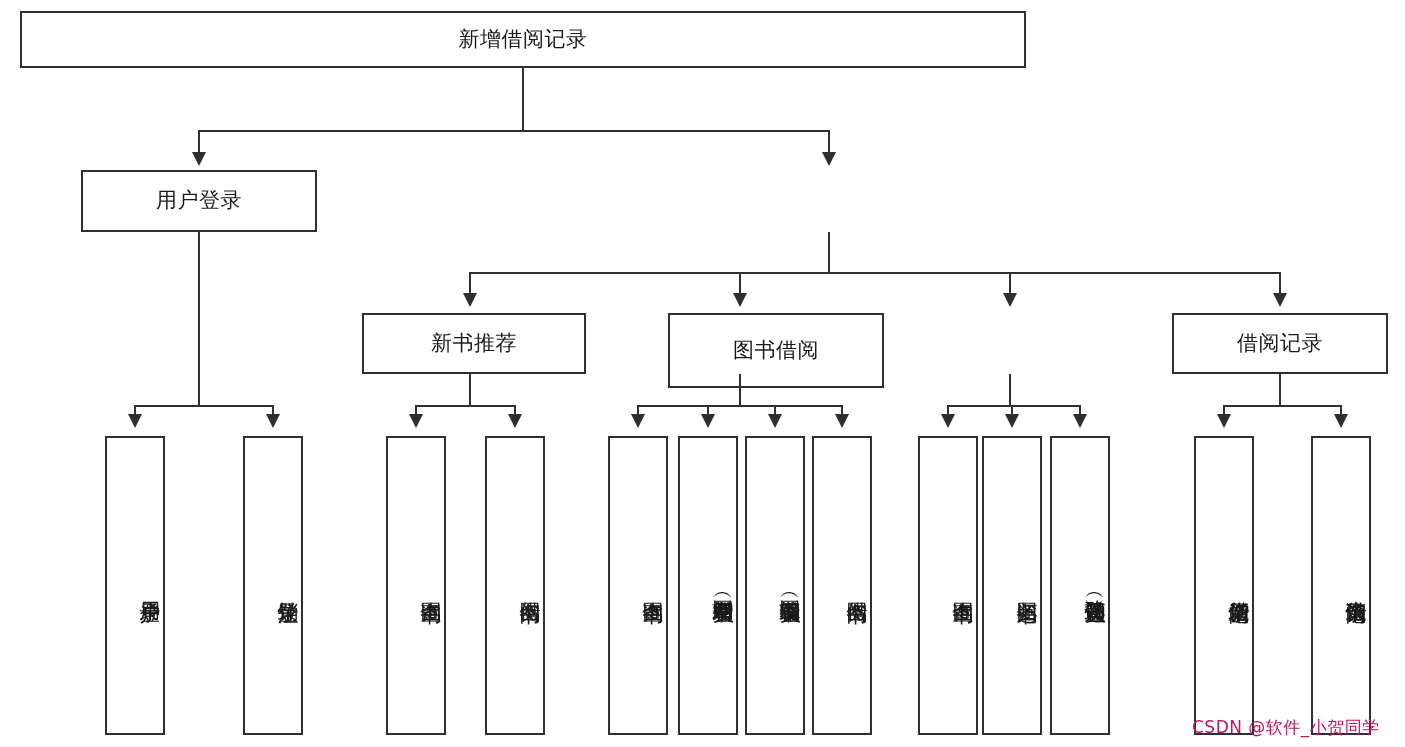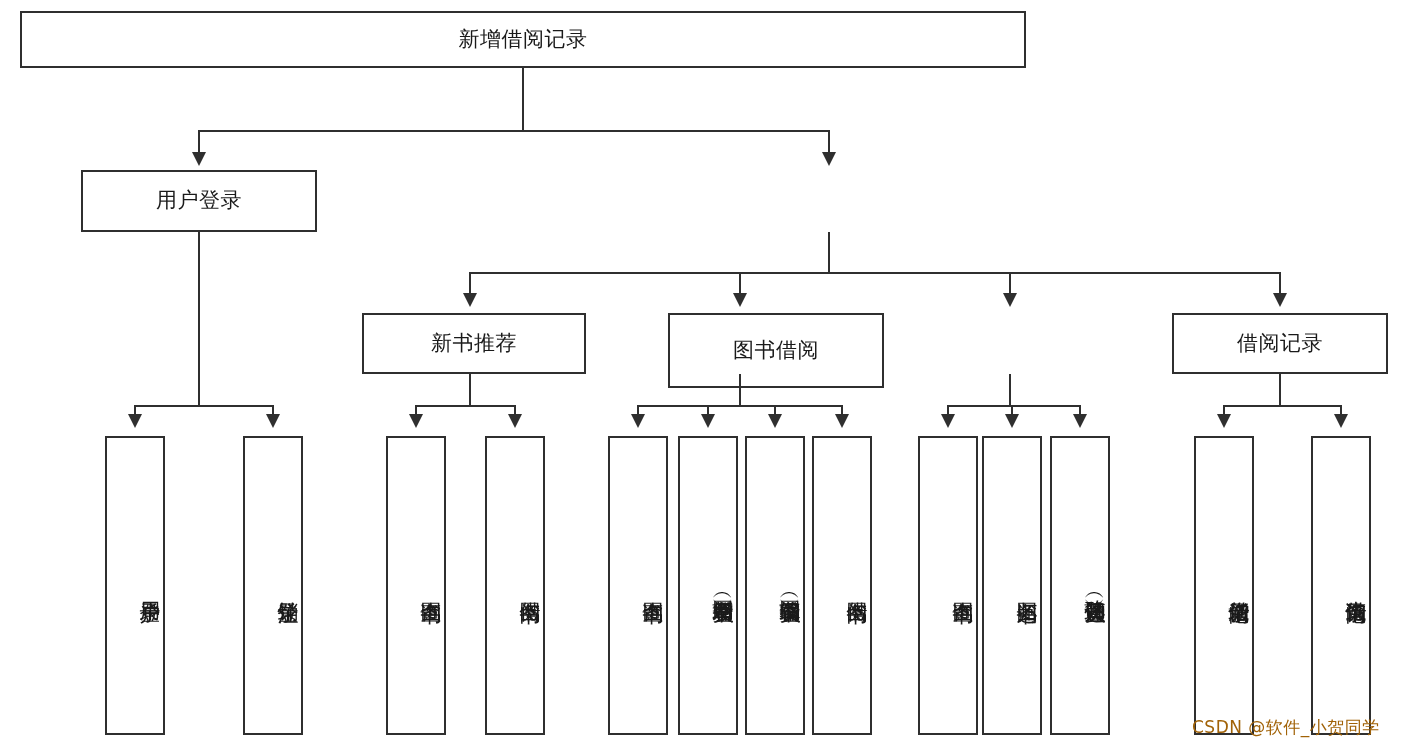--- a/index.html
+++ b/index.html
@@ -62,21 +62,21 @@
     position: absolute;
     width: 0;
     height: 0;
     border-left: 7px solid transparent;
     border-right: 7px solid transparent;
     border-top: 14px solid #2f2f2f;
   }
   .watermark {
     position: absolute;
     font-size: 17px;
-    color: #a16207;
+    color: #be185d;
     white-space: nowrap;
     letter-spacing: 0.5px;
   }
 </style>
 </head>
 <body>
 
 <div id="canvas">
 
   <div class="node horiz" style="left: 20px; top: 11px; width: 1006px; height: 57px;">

